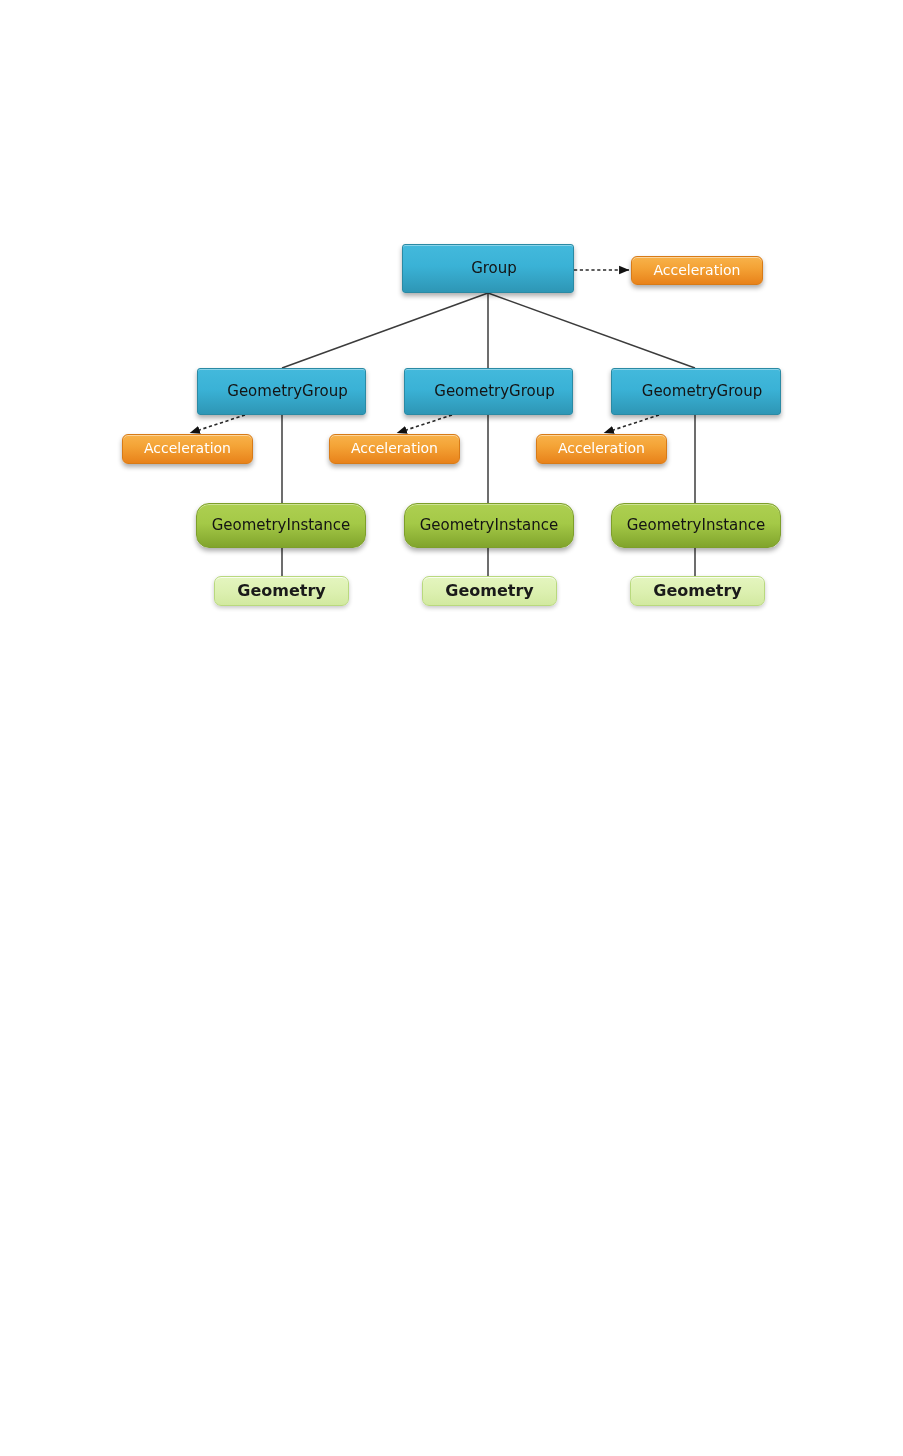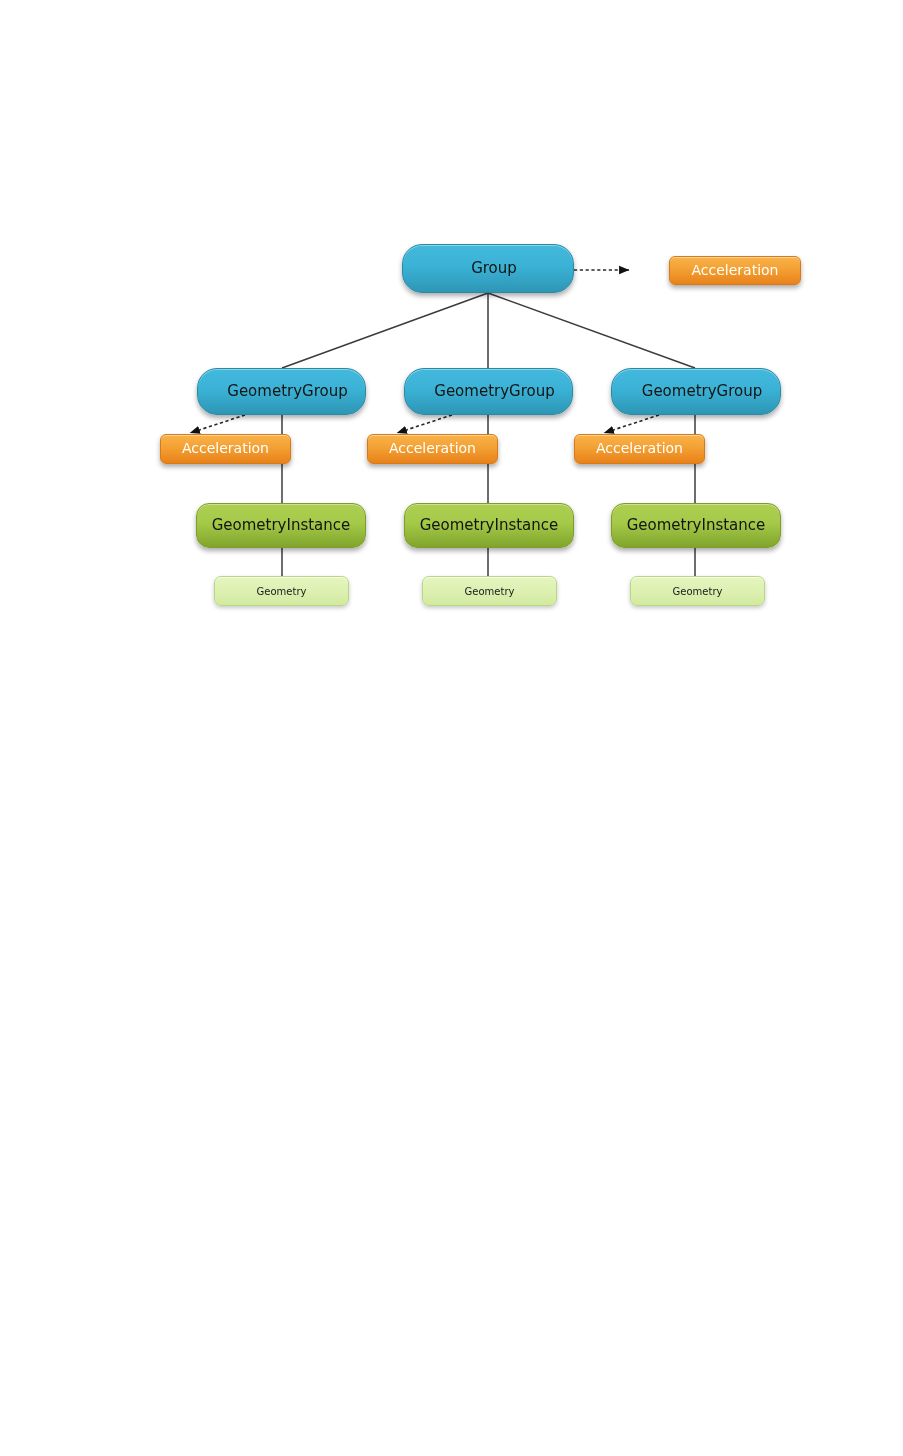--- a/index.html
+++ b/index.html
@@ -41,56 +41,56 @@
     text-align: center;
     line-height: 1.1;
     white-space: nowrap;
     user-select: none;
   }
 
   
   .node.blue {
     background: linear-gradient(to bottom, #43b9dc 0%, #3ab2d6 45%, #2e96b5 100%);
     border: 1px solid #2a8aa4;
-    border-radius: 20px;
+    border-radius: 3px;
     color: #141414;
     font-size: 15px;
     box-shadow: 0 3px 5px rgba(0,0,0,0.33), inset 0 1px 0 rgba(255,255,255,0.38);
     padding-left: 12px;
   }
 
   
   .node.orange {
     background: linear-gradient(to bottom, #f8b24a 0%, #f4a336 40%, #e8821a 100%);
     border: 1px solid #d87b17;
     border-radius: 6px;
     color: #ffffff;
     font-size: 14px;
     box-shadow: 0 3px 5px rgba(0,0,0,0.33), inset 0 1px 0 rgba(255,255,255,0.45);
-    margin-left: 38px;
   }
 
   
   .node.green {
     background: linear-gradient(to bottom, #adcf51 0%, #a4c947 45%, #81a42c 100%);
     border: 1px solid #7d9f2a;
     border-radius: 13px;
     color: #141414;
     font-size: 15px;
     box-shadow: 0 3px 5px rgba(0,0,0,0.33), inset 0 1px 0 rgba(255,255,255,0.40);
   }
 
   
   .node.lightgreen {
     background: linear-gradient(to bottom, #e4f5bf 0%, #dcf0b0 55%, #d2e9a0 100%);
     border: 1px solid #b9d97e;
     border-radius: 7px;
     color: #1a1a1a;
-    font-size: 10px;
+    font-size: 16px;
     box-shadow: 0 2px 4px rgba(0,0,0,0.22), inset 0 1px 0 rgba(255,255,255,0.75);
+    font-weight: bold;
   }
 </style>
 </head>
 <body>
 
 <div id="diagram">
 
   <svg class="edges" viewBox="0 0 903 1456" width="903" height="1456" xmlns="http://www.w3.org/2000/svg">
     <defs>
       <marker id="arrowhead" markerWidth="7" markerHeight="7" refX="6.2" refY="3" orient="auto" markerUnits="strokeWidth">

